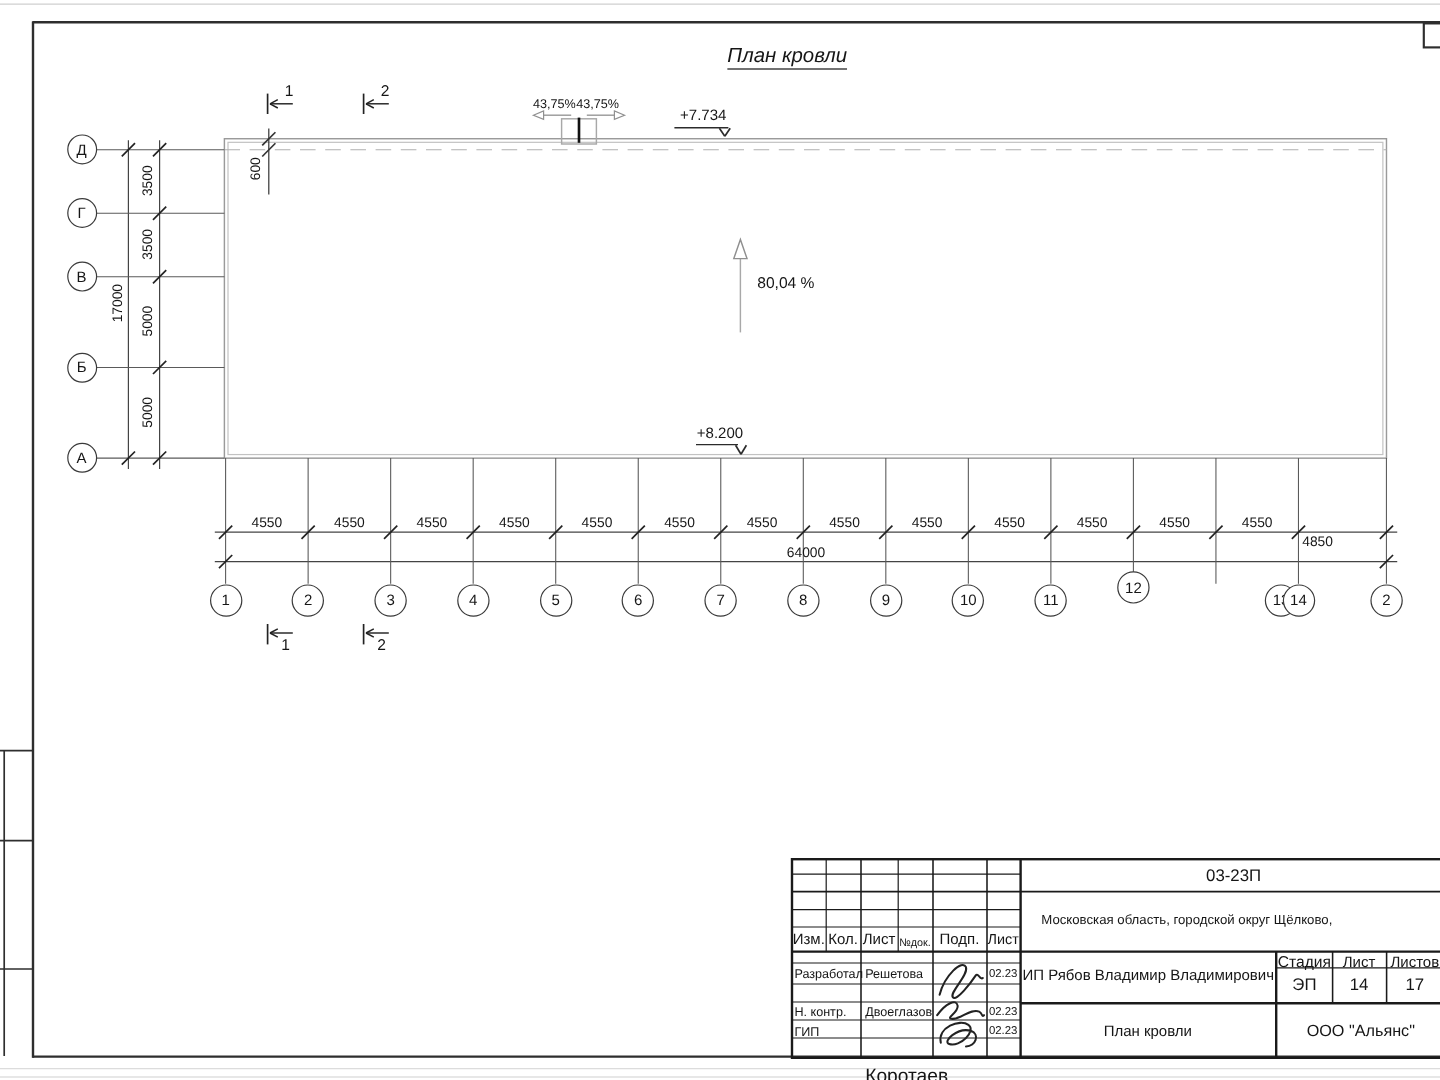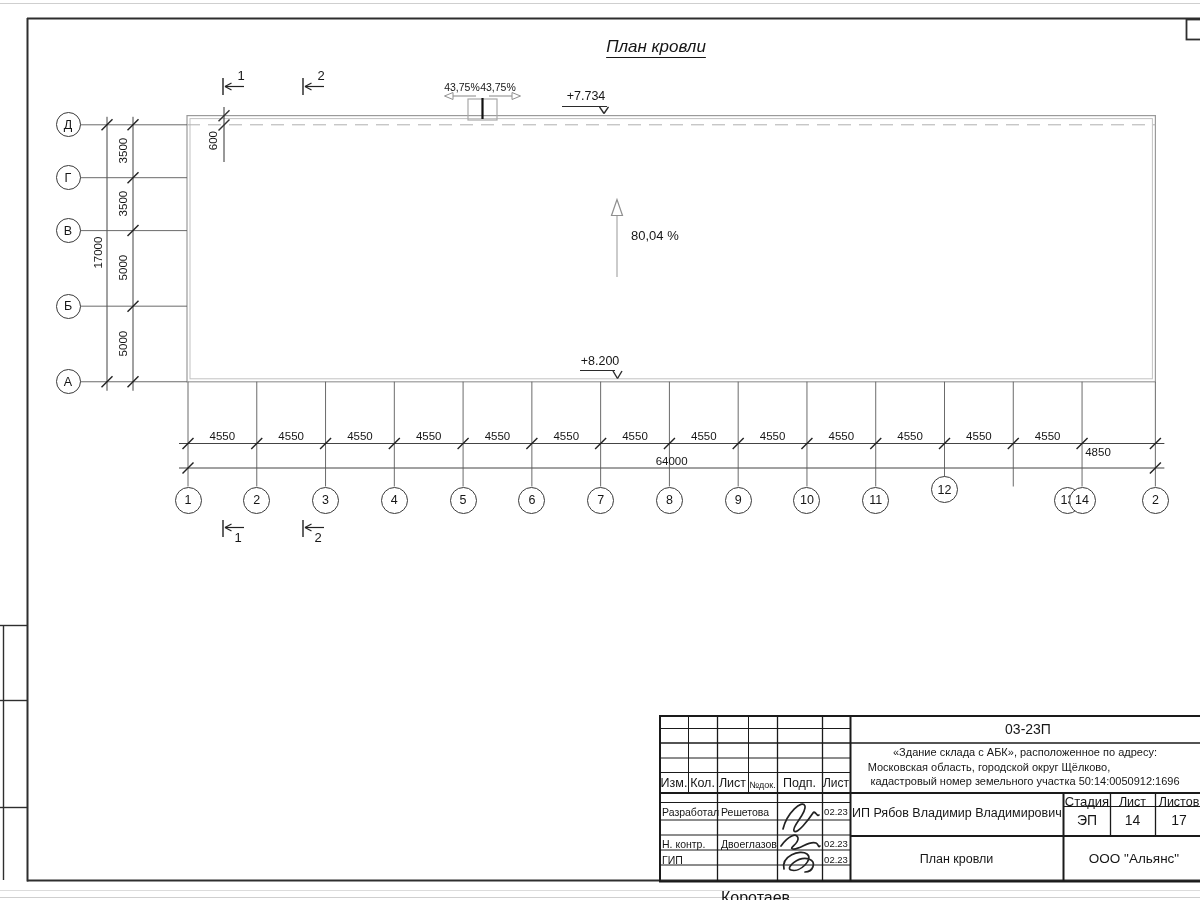--- a/index.html
+++ b/index.html
@@ -176,23 +176,21 @@
 
   <div class="t c it" style="left:541px;top:37px;width:230px;font-size:17px">План кровли</div>
   <div class="t c" style="left:560px;top:89px;width:52px;font-size:12.5px">+7.734</div>
   <div class="t c" style="left:574px;top:354px;width:52px;font-size:12.5px">+8.200</div>
   <div class="t" style="left:631px;top:229px;font-size:13px">80,04 %</div>
   <div class="t c" style="left:434px;top:81px;width:56px;font-size:10.5px">43,75%</div>
   <div class="t c" style="left:470px;top:81px;width:56px;font-size:10.5px">43,75%</div>
   <div class="t c rot" style="left:184px;top:134px;width:60px;font-size:11.5px">600</div>
 
   <div class="t c" style="left:850px;top:721px;width:356px;font-size:14px">03-23П</div>
-  <div class="t c" style="left:852px;top:746px;width:346px;font-size:11px">«Здание склада с АБК», расположенное по адресу:</div>
   <div class="t c" style="left:816px;top:760.5px;width:346px;font-size:11px">Московская область, городской округ Щёлково,</div>
-  <div class="t c" style="left:852px;top:775px;width:346px;font-size:11px">кадастровый номер земельного участка 50:14:0050912:1696</div>
 
   <div class="t c" style="left:660px;top:776px;width:28px;font-size:12.5px">Изм.</div>
   <div class="t c" style="left:688px;top:776px;width:29px;font-size:12.5px">Кол.</div>
   <div class="t c" style="left:717px;top:776px;width:31px;font-size:12.5px">Лист</div>
   <div class="t c" style="left:748px;top:779.5px;width:29px;font-size:9px">№док.</div>
   <div class="t c" style="left:777px;top:776px;width:45px;font-size:12.5px">Подп.</div>
   <div class="t c" style="left:822px;top:776.5px;width:28px;font-size:12px">Лист</div>
 
   <div class="t" style="left:662px;top:806px;font-size:10.5px">Разработал</div>
   <div class="t" style="left:721px;top:806px;font-size:10.5px">Решетова</div>

